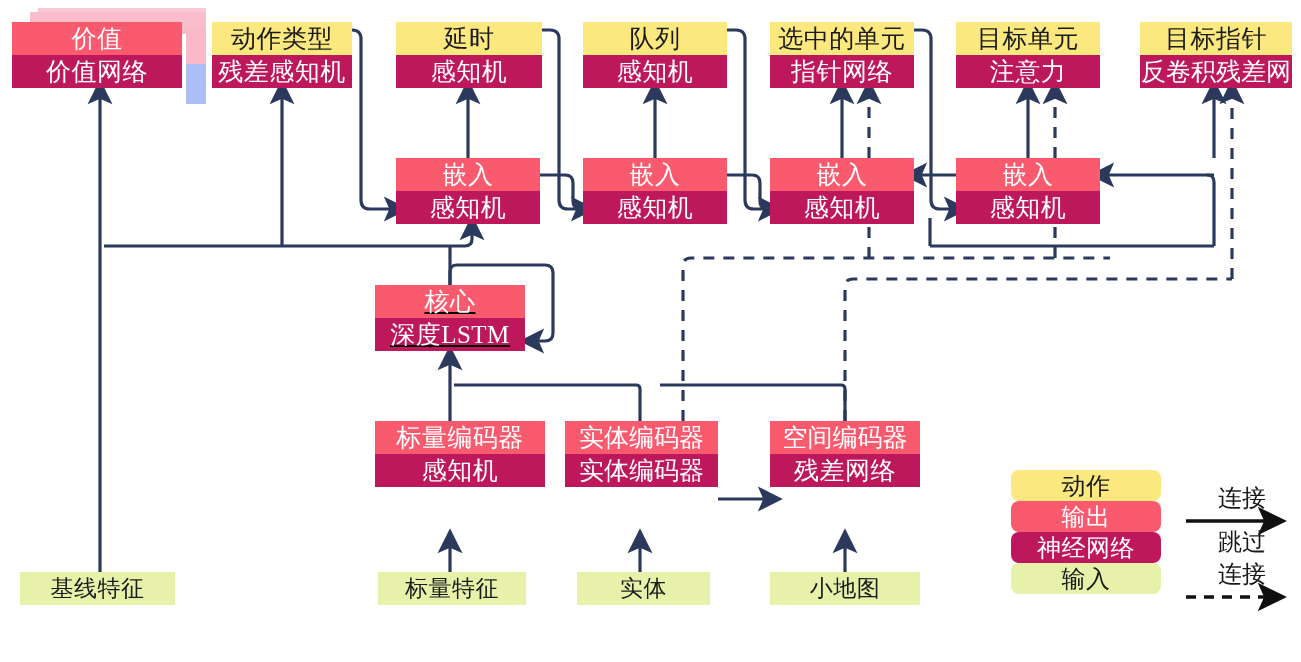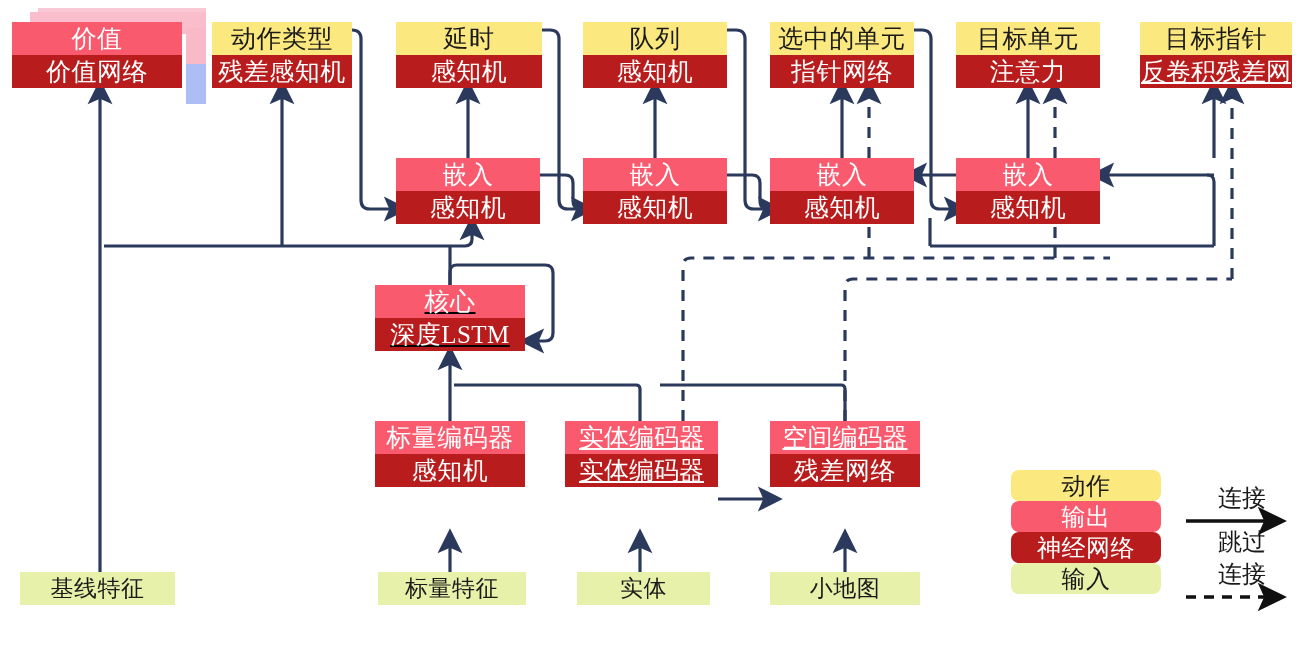--- a/index.html
+++ b/index.html
@@ -30,28 +30,28 @@
     display:flex;
     align-items:center;
     justify-content:center;
     text-align:center;
     white-space:nowrap;
     line-height:1;
     letter-spacing:.5px;
   }
   .band.action{background:#fbe87f;color:#1a1a1a;}
   .band.output{background:#fa5a6e;color:#ffffff;}
-  .band.net   {background:#b91c1c;color:#ffffff;}
+  .band.net   {background:#be185d;color:#ffffff;}
   .band.input {background:#e7f1aa;color:#1a1a1a;}
 
   .node.two .band{height:33px;font-size:25px;}
   .node.one .band{height:33px;font-size:23px;}
 
   
-  .band.tight{font-size:22px;letter-spacing:0;text-decoration:underline;}
+  .band.tight{font-size:22px;letter-spacing:0;}
 
   
   .stack{position:absolute;z-index:3;}
   .stack i{position:absolute;display:block;}
 
   
   #legend-swatches{
     position:absolute;
     z-index:6;
     display:flex;
@@ -211,21 +211,21 @@
   <div class="node two" style="left:956px;top:158px;width:144px;">
     <div class="band output">嵌入</div>
     <div class="band net">感知机</div>
   </div>
 
   <div class="node two" style="left:375px;top:285px;width:150px;text-decoration:underline;">
     <div class="band output">核心</div>
     <div class="band net">深度LSTM</div>
   </div>
 
-  <div class="node two" style="left:375px;top:421px;width:150px;">
+  <div class="node two" style="left:375px;top:421px;width:170px;">
     <div class="band output">标量编码器</div>
     <div class="band net">感知机</div>
   </div>
 
   <div class="node two" style="left:565px;top:421px;width:153px;">
     <div class="band output tight">实体编码器</div>
     <div class="band net tight">实体编码器</div>
   </div>
 
   <div class="node two" style="left:770px;top:421px;width:150px;">

